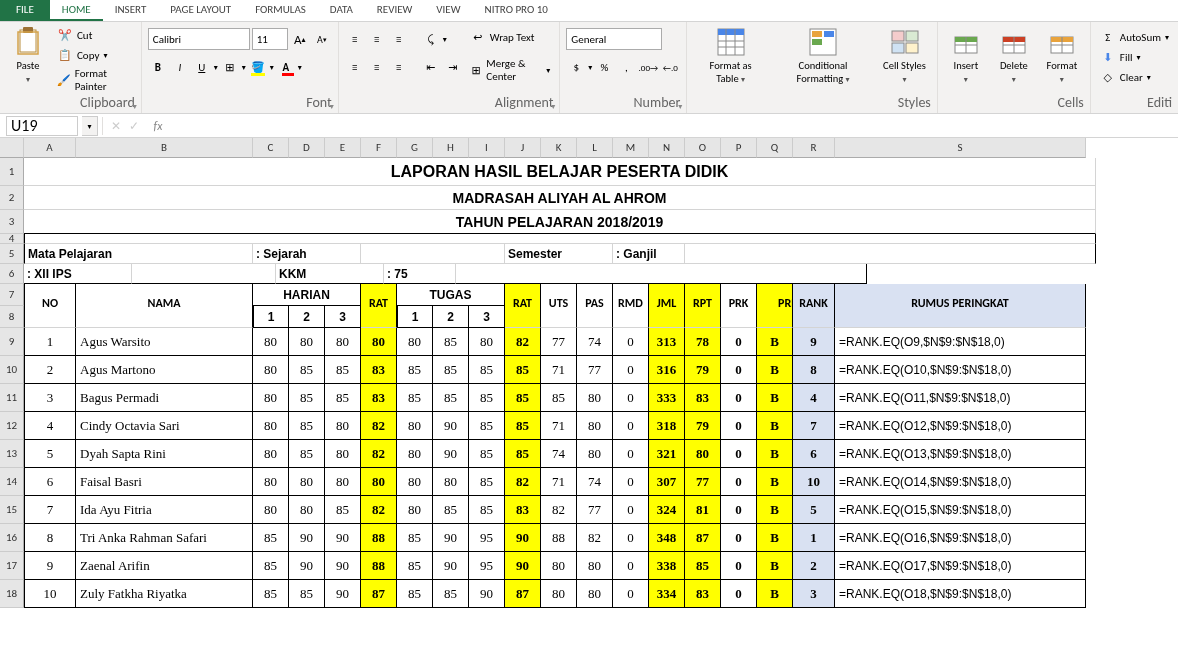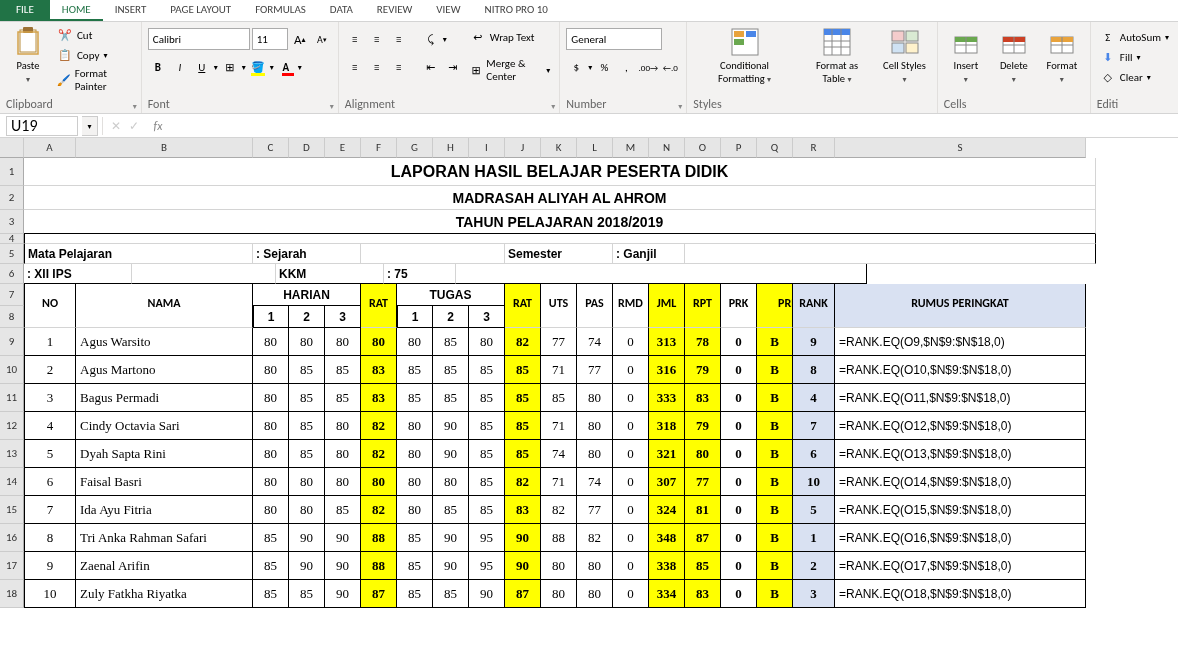--- a/index.html
+++ b/index.html
@@ -8,21 +8,21 @@
 
 .ribbon-tabs { display: flex; height: 22px; background: #fff; border-bottom: 1px solid #d4d4d4; }
 .ribbon-tab { padding: 3px 12px; font-size: 11px; color: #444; cursor: pointer; }
 .ribbon-tab.file { background: #217346; color: #fff; font-weight: 400; padding: 3px 16px; }
 .ribbon-tab.active { color: #217346; border-bottom: 2px solid #217346; font-weight: 400; padding-bottom: 1px; }
 
 
 .ribbon { display: flex; height: 92px; background: #f3f2f1; border-bottom: 1px solid #d4d4d4; font-size: 11px; }
 .ribbon-group { display: flex; flex-direction: column; border-right: 1px solid #e1dfdd; padding: 2px 6px 0 6px; }
 .ribbon-group-content { flex: 1; display: flex; align-items: flex-start; gap: 4px; }
-.ribbon-group-label { text-align: left; color: #666; font-size: 12px; padding-bottom: 2px; position: relative; }
+.ribbon-group-label { text-align: right; color: #666; font-size: 14px; padding-bottom: 2px; position: relative; }
 .ribbon-group-label::after { content: "▾"; position: absolute; right: -2px; bottom: 2px; font-size: 8px; color: #888; }
 .ribbon-group-label.no-launcher::after { display: none; }
 
 .big-btn { display: flex; flex-direction: column; align-items: center; padding: 2px 4px; cursor: pointer; min-width: 44px; }
 .big-btn .icon { width: 32px; height: 32px; display: flex; align-items: center; justify-content: center; }
 .big-btn .lbl { font-size: 10.5px; text-align: center; line-height: 1.2; margin-top: 2px; }
 .big-btn .lbl .arrow { font-size: 8px; color: #555; }
 
 .small-btn-col { display: flex; flex-direction: column; gap: 2px; padding-top: 2px; }
 .small-btn { display: flex; align-items: center; gap: 4px; padding: 1px 3px; cursor: pointer; font-size: 11px; }
@@ -239,39 +239,39 @@
     </div>
     <div class="ribbon-group-label">Number</div>
   </div>
 
   <div class="ribbon-group">
     <div class="ribbon-group-content">
       <div class="big-btn">
           <span class="icon">
             <svg width="30" height="30">
               <rect x="2" y="2" width="26" height="26" fill="#fff" stroke="#888"></rect>
-              <rect x="4" y="4" width="10" height="6" fill="#e8a33d"></rect>
-              <rect x="4" y="12" width="10" height="6" fill="#6aa84f"></rect>
-              <rect x="16" y="4" width="10" height="6" fill="#4a86e8"></rect>
-            </svg>
-          </span>
-          <span class="lbl"><span>Conditional Formatting</span> <span class="arrow">▾</span></span>
-        </div>
-      <div class="big-btn">
-          <span class="icon">
-            <svg width="30" height="30">
-              <rect x="2" y="2" width="26" height="26" fill="#fff" stroke="#888"></rect>
               <rect x="2" y="2" width="26" height="6" fill="#4a86e8"></rect>
               <line x1="2" y1="14" x2="28" y2="14" stroke="#888"></line>
               <line x1="2" y1="20" x2="28" y2="20" stroke="#888"></line>
               <line x1="10" y1="2" x2="10" y2="28" stroke="#888"></line>
               <line x1="19" y1="2" x2="19" y2="28" stroke="#888"></line>
             </svg>
           </span>
           <span class="lbl"><span>Format as Table</span> <span class="arrow">▾</span></span>
+        </div>
+      <div class="big-btn">
+          <span class="icon">
+            <svg width="30" height="30">
+              <rect x="2" y="2" width="26" height="26" fill="#fff" stroke="#888"></rect>
+              <rect x="4" y="4" width="10" height="6" fill="#e8a33d"></rect>
+              <rect x="4" y="12" width="10" height="6" fill="#6aa84f"></rect>
+              <rect x="16" y="4" width="10" height="6" fill="#4a86e8"></rect>
+            </svg>
+          </span>
+          <span class="lbl"><span>Conditional Formatting</span> <span class="arrow">▾</span></span>
         </div>
       <div class="big-btn">
           <span class="icon">
             <svg width="30" height="30">
               <rect x="2" y="4" width="12" height="10" fill="#f4cccc" stroke="#888"></rect>
               <rect x="16" y="4" width="12" height="10" fill="#d9ead3" stroke="#888"></rect>
               <rect x="2" y="16" width="12" height="10" fill="#cfe2f3" stroke="#888"></rect>
               <rect x="16" y="16" width="12" height="10" fill="#fff2cc" stroke="#888"></rect>
             </svg>
           </span>

